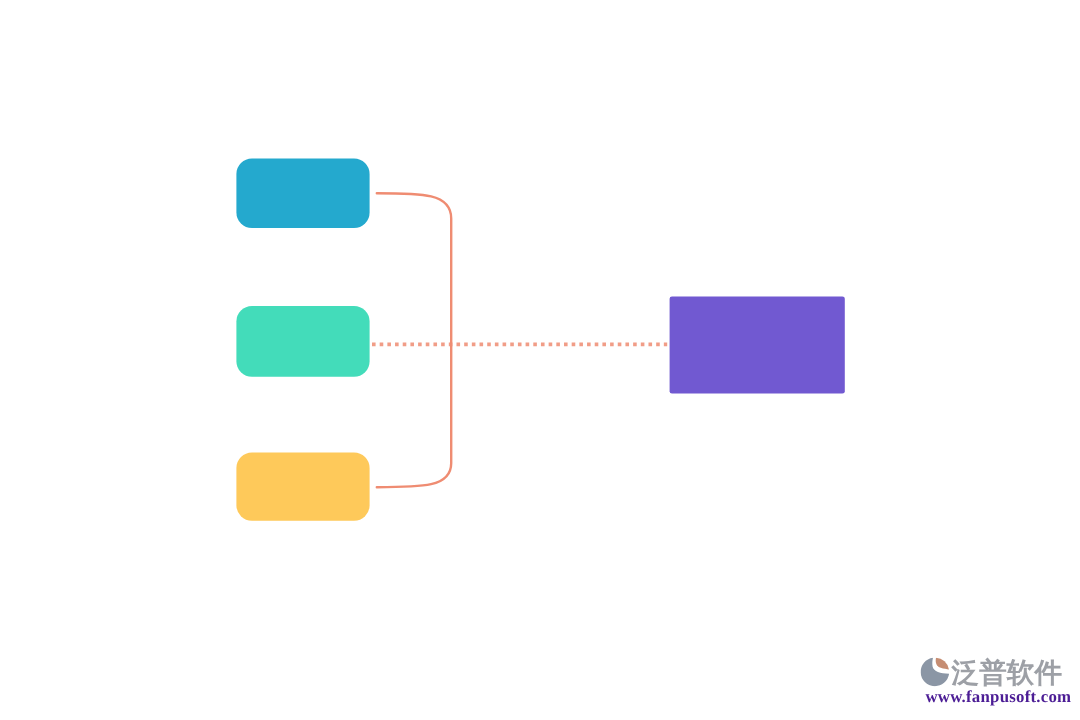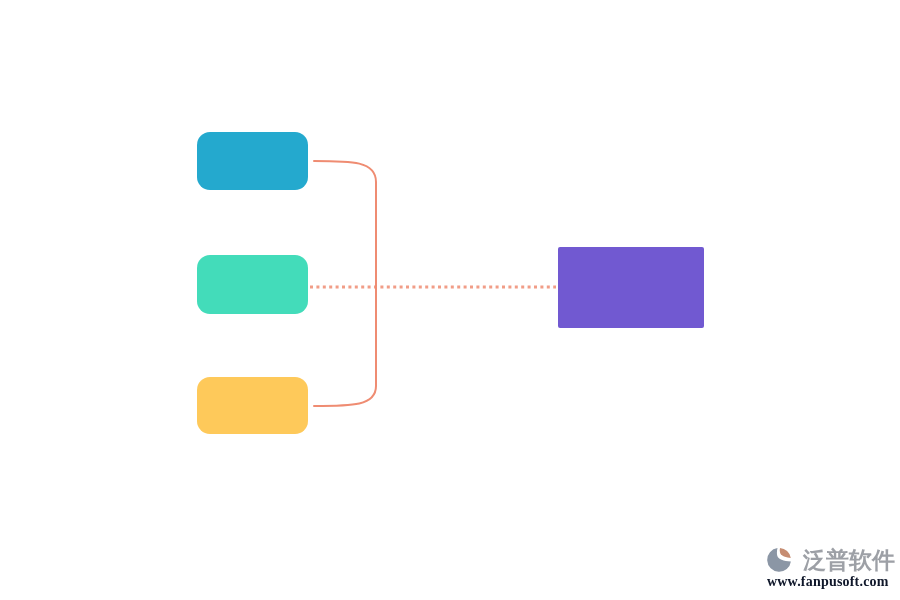--- a/index.html
+++ b/index.html
@@ -38,21 +38,21 @@
   }
   .watermark {
     position: absolute;
     left: 767px;
     top: 548px;
     width: 130px;
   }
   .watermark-row {
     display: flex;
     align-items: center;
-    gap: 12px;
+    gap: 2px;
   }
   .watermark-logo {
     width: 24px;
     height: 24px;
     flex: 0 0 auto;
   }
   .watermark-brand {
     font-family: "Liberation Serif", serif;
     font-weight: 700;
     font-size: 23px;
@@ -86,16 +86,16 @@
 
 
   <div class="watermark">
     <div class="watermark-row">
       <svg class="watermark-logo" viewBox="0 0 24 24">
         <path d="M10.5 0.1 A11.9 11.9 0 1 0 23.9 13.5 C 16.5 13.2 11.2 11.6 10.2 7.6 C 9.7 5.2 9.9 2.6 10.5 0.1 Z" style="fill: rgb(139, 150, 165);"></path>
         <path d="M13 0.05 C 12.2 3.8 13.2 7.2 17 8.5 C 19.4 9.3 21.9 9.7 23.8 9.9 A11.9 11.9 0 0 0 13 0.05 Z" style="fill: rgb(198, 141, 114);"></path>
       </svg>
       <span class="watermark-brand" style="color: rgb(157, 160, 166);">泛普软件</span>
     </div>
-    <div class="watermark-url" style="color: #0f172a;">www.fanpusoft.com</div>
+    <div class="watermark-url" style="color: #4c1d95; text-align: center;">www.fanpusoft.com</div>
   </div>
 
 </div>
 
 </body></html>

